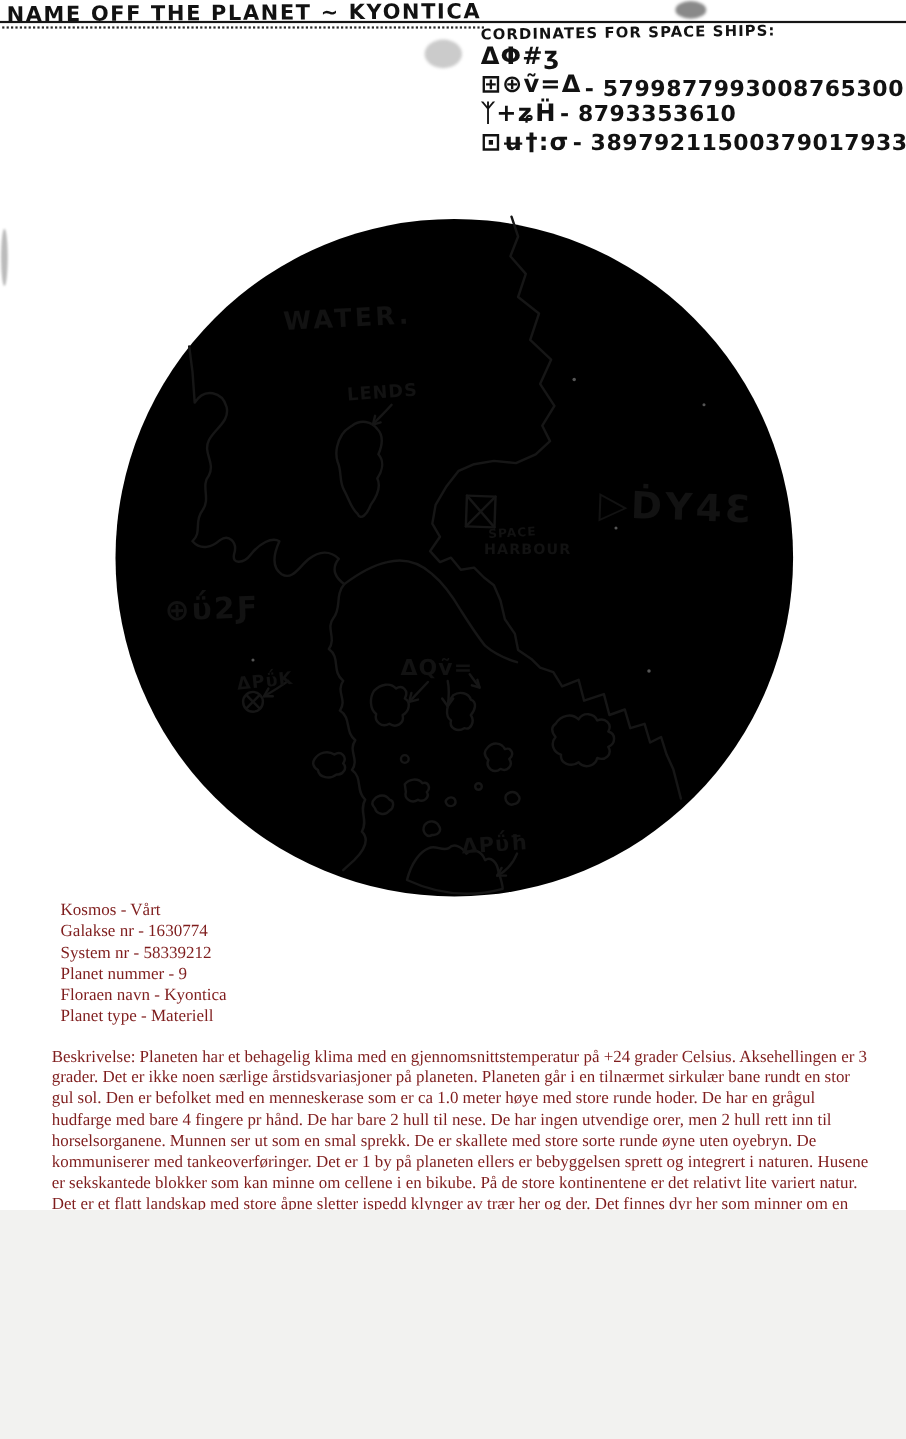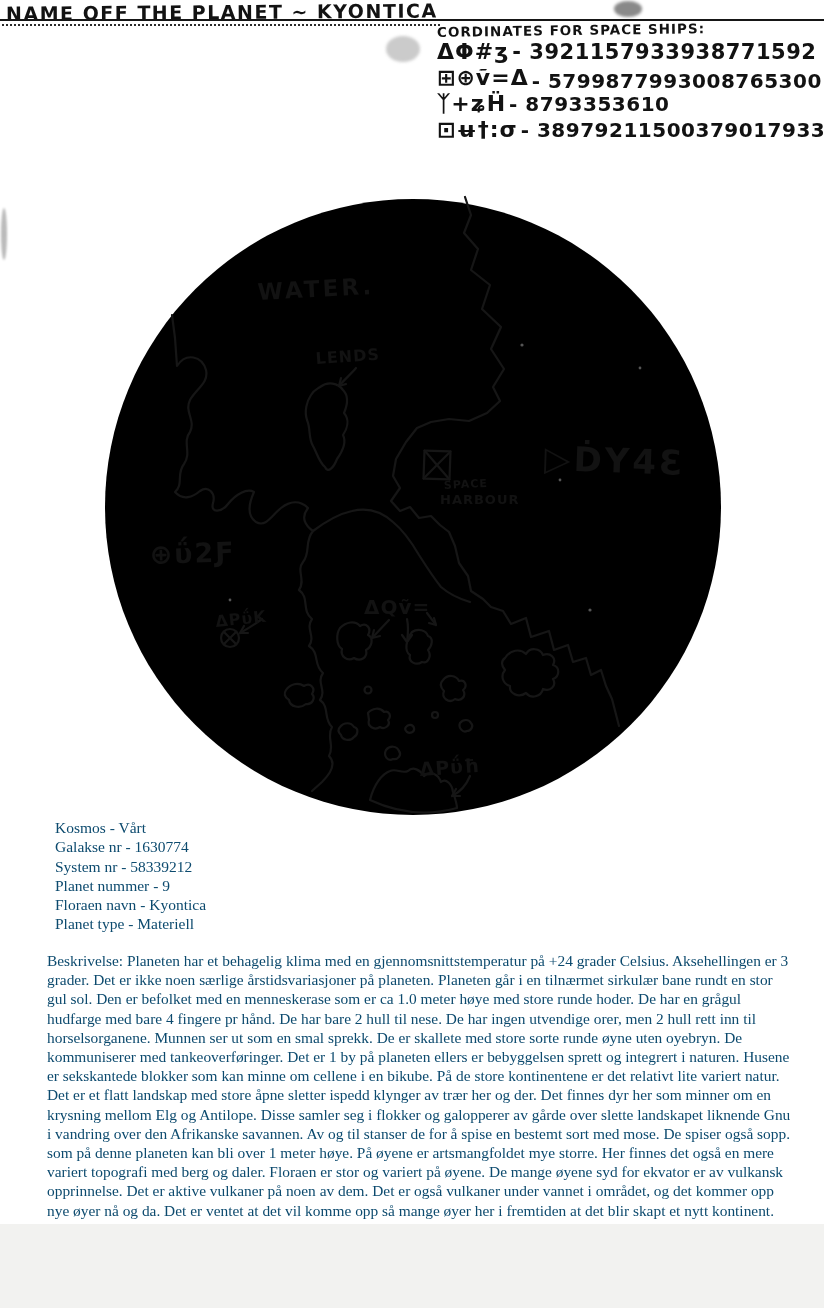--- a/index.html
+++ b/index.html
@@ -1,21 +1,21 @@
 <!DOCTYPE html>
 <html><head>
 <meta charset="utf-8">
 <style>
   html,body{margin:0;padding:0;background:#f2f2f0;}
   .page{
-    position:relative;width:824px;height:1224px;background:#ffffff;
+    position:relative;width:824px;height:1100px;background:#ffffff;
     margin:0 auto;overflow:hidden;color:#141414;
   }
   .hand{font-family:"DejaVu Sans",sans-serif;font-weight:bold;color:#121212;}
-  .typed{font-family:"Liberation Serif","DejaVu Serif",serif;color:#0c4a6e;}
+  .typed{font-family:"Liberation Serif","DejaVu Serif",serif;color:#7f1d1d;}
 
   
   .title{
     position:absolute;left:6px;top:1px;font-size:19px;letter-spacing:1.5px;
     transform:rotate(-0.4deg);white-space:nowrap;
   }
   .rule-main{position:absolute;left:0;top:19px;width:824px;height:0;border-top:2.4px solid #161616;}
   .rule-dotted{position:absolute;left:2px;top:24px;width:438px;height:0;border-top:2px dotted #2a2a2a;}
   .smudge{position:absolute;border-radius:50%;filter:blur(1.5px);}
   .smudge.a{left:614px;top:1px;width:28px;height:16px;background:rgba(40,40,40,.55);}
@@ -60,21 +60,20 @@
   <div class="rule-dotted"></div>
   <div class="smudge a"></div>
   <div class="smudge b"></div>
   <div class="smudge c"></div>
 
 
   <div class="coords hand">
     <div class="c-head">CORDINATES FOR SPACE SHIPS:</div>
     <div class="entry">
       <span class="sym">ΔΦ#ʒ</span>
-      <span class="num">- 3921157933938771592</span>
     </div>
     <div class="entry">
       <span class="sym">⊞⊕ṽ=Δ</span>
       <span class="num">- 579987799300876530010</span>
     </div>
     <div class="entry">
       <span class="sym">ᛉ+ʑḦ</span>
       <span class="num">- 8793353610</span>
     </div>
     <div class="entry">

